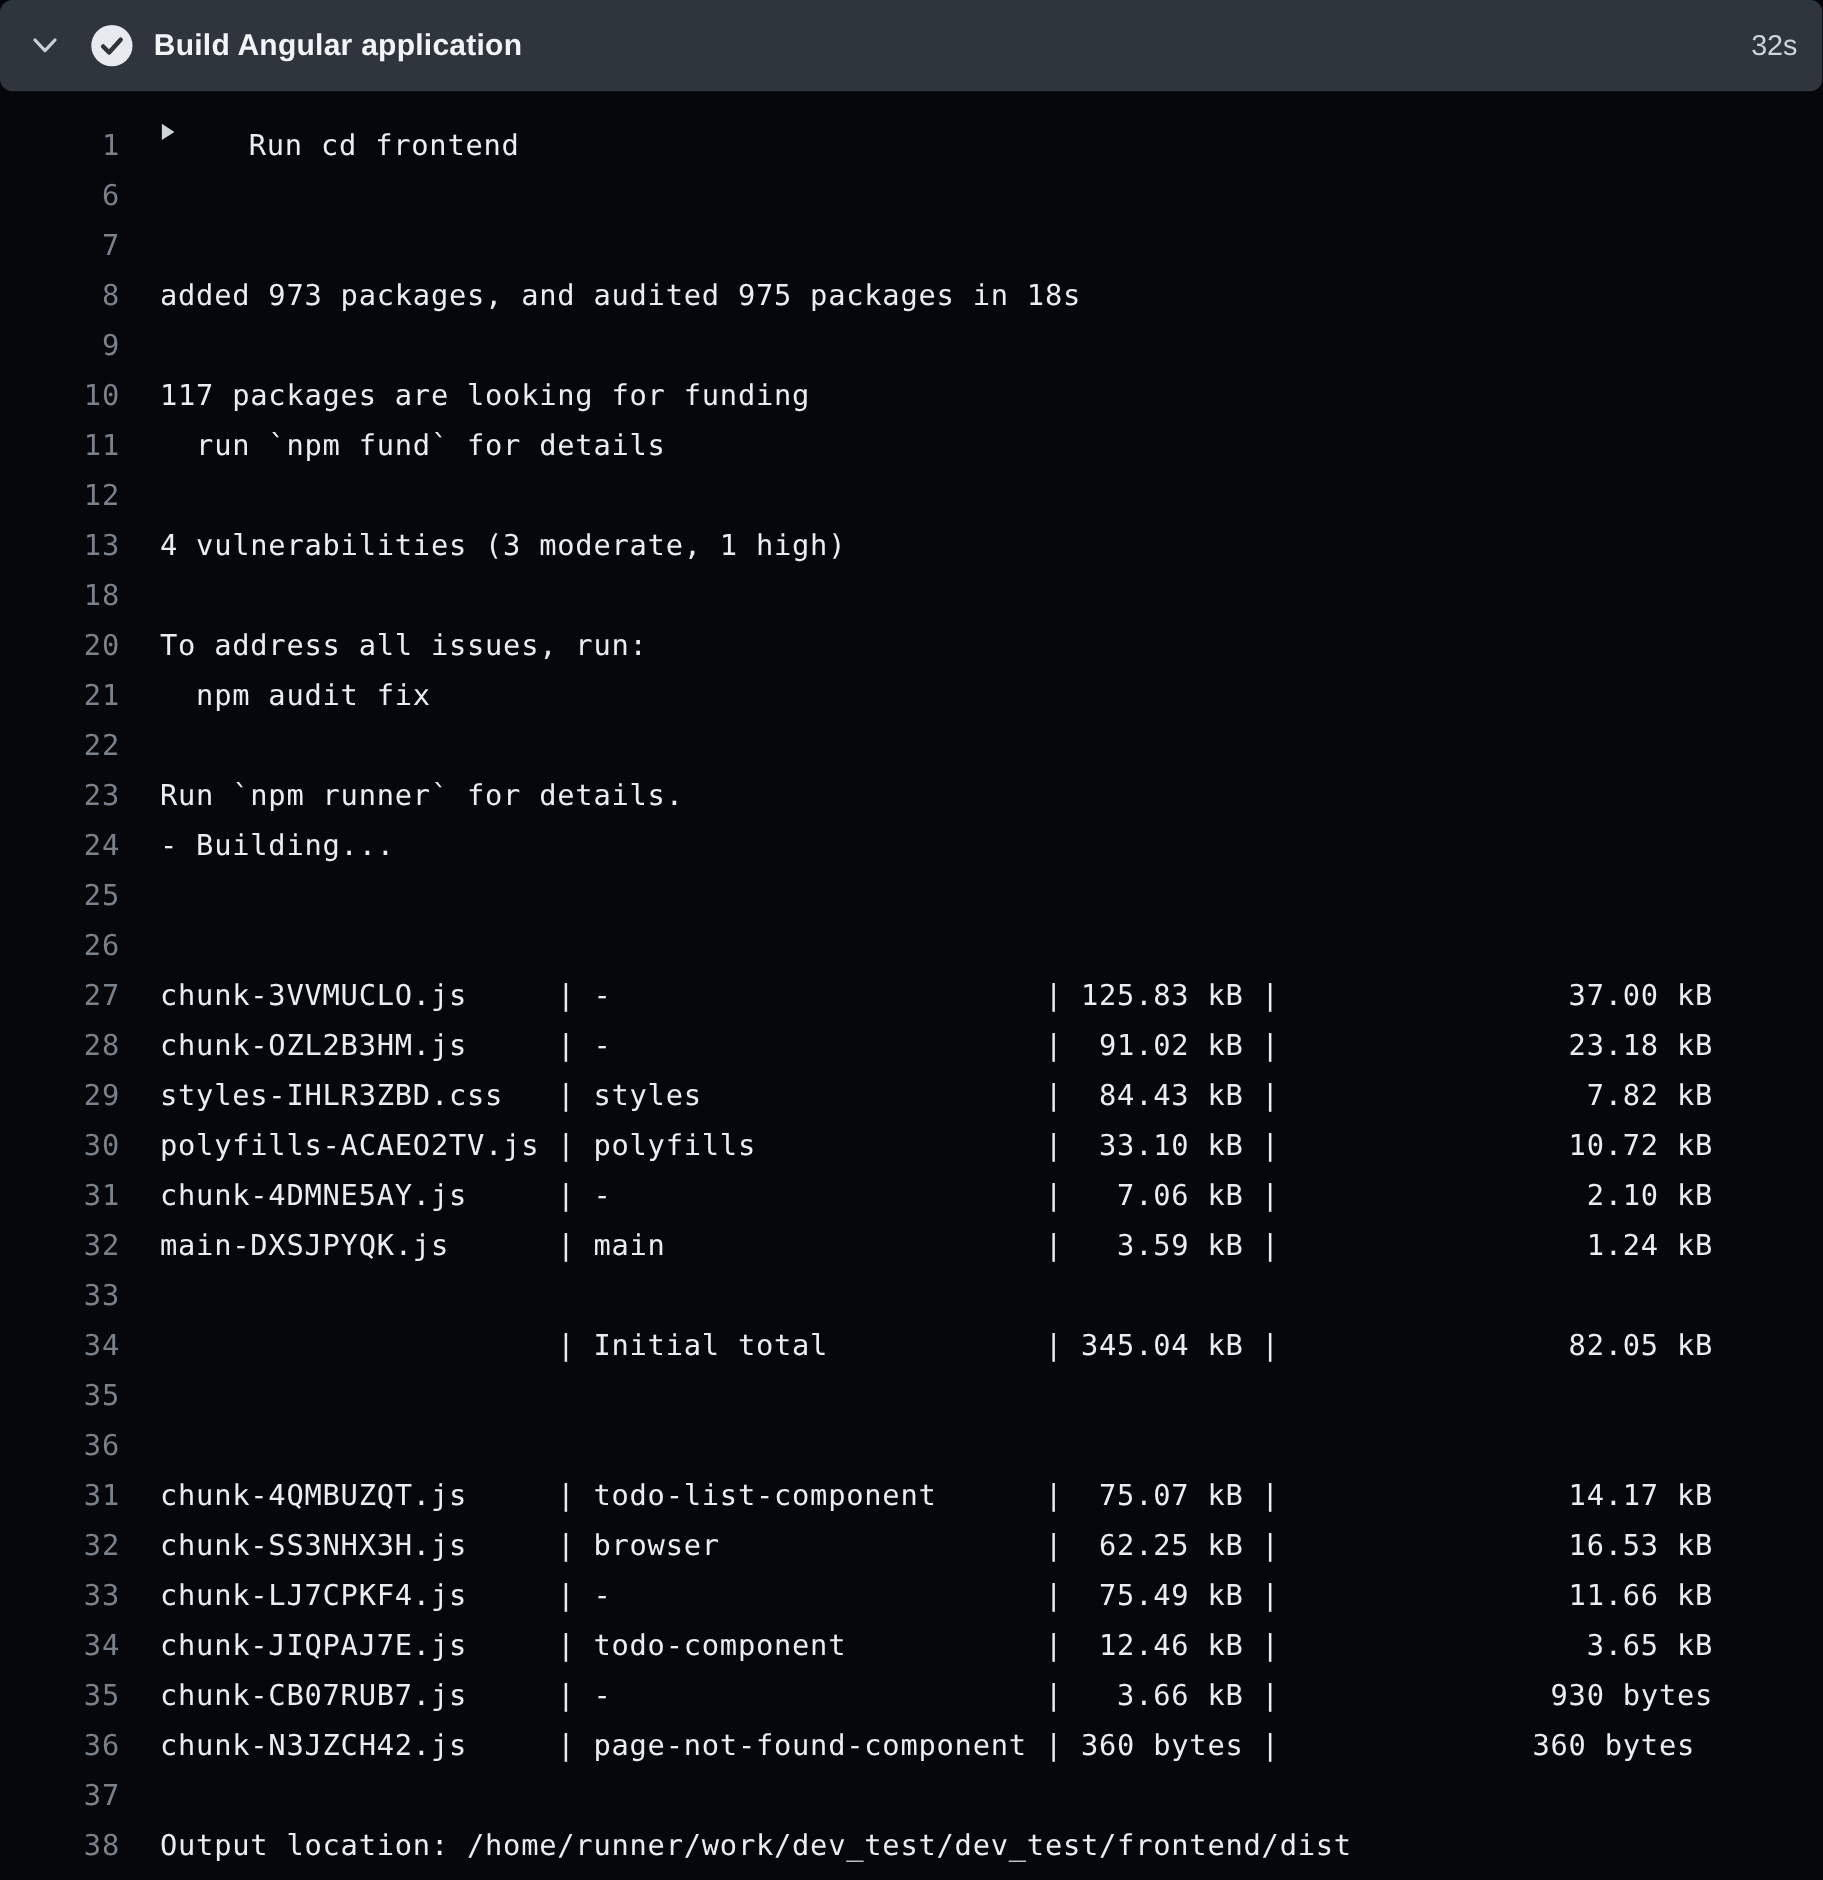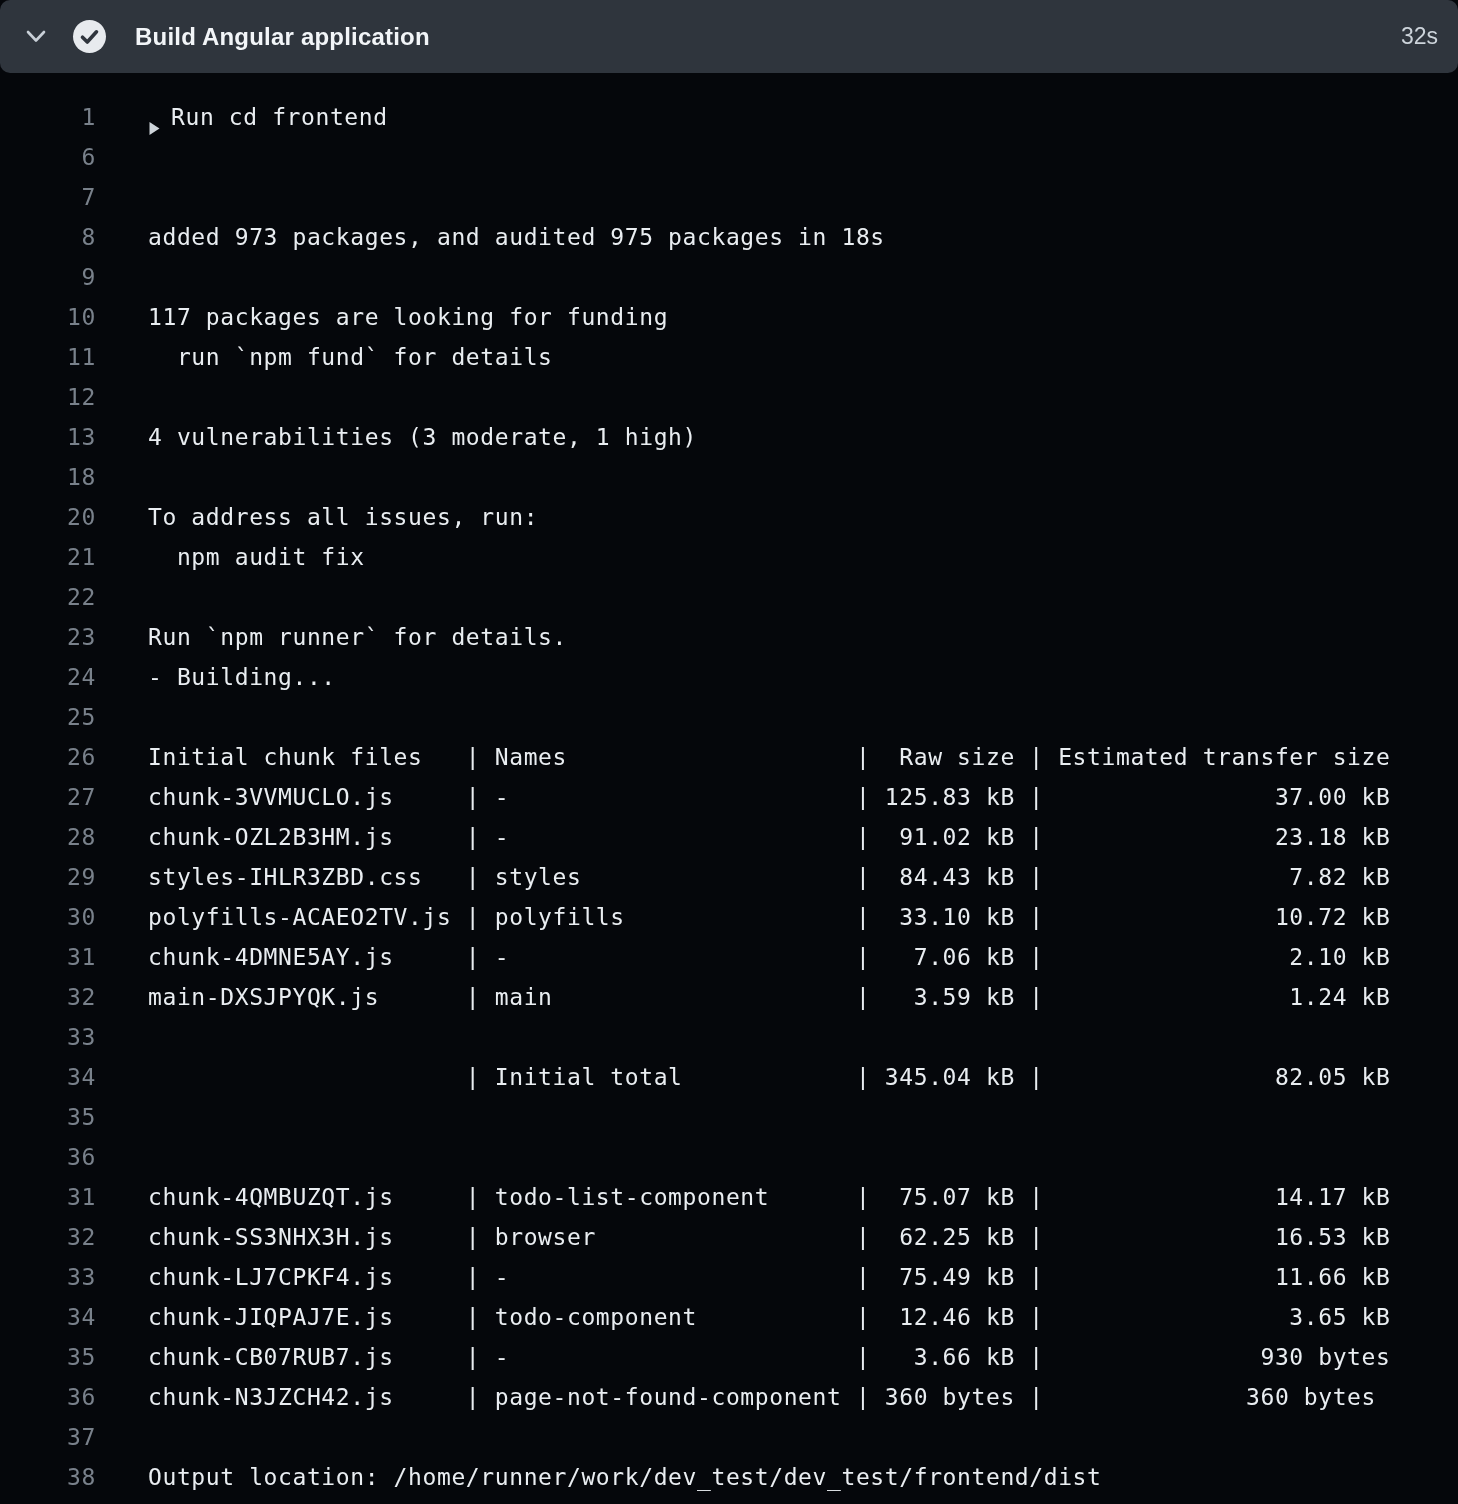--- a/index.html
+++ b/index.html
@@ -14,21 +14,21 @@
     display: flex; align-items: center;
     height: 73px; width: 1458px;
     background: #2f353d;
     border-radius: 10px;
     padding: 0 16px 0 26px;
     cursor: pointer;
   }
   .chev { flex: 0 0 auto; display: flex; align-items: center; }
   .status { flex: 0 0 auto; margin-left: 26px; display: flex; align-items: center; }
   .step-title {
-    margin-left: 28px;
+    margin-left: 16px;
     color: #f2f5f8;
     font-size: 24px;
     font-weight: 600;
     letter-spacing: 0.2px;
   }
   .spacer { flex: 1 1 auto; }
   .duration { color: #cdd4db; font-size: 23px; font-weight: 400; padding-right: 4px; }
 
   .log {
     padding-top: 24px;
@@ -39,24 +39,24 @@
   .log-row { display: flex; height: 40px; line-height: 40px; }
   .ln {
     flex: 0 0 96px;
     width: 96px;
     text-align: right;
     color: #79818b;
     cursor: pointer;
     user-select: none;
   }
   .lt {
-    margin-left: 52px;
+    margin-left: 32px;
     white-space: pre;
     color: #e9edf1;
-    display: flex; align-items: flex-end;
+    display: flex; align-items: flex-start; gap: 48px;
   }
   .lt .txt { white-space: pre; }
   .group-arrow {
     display: inline-flex;
     align-items: center;
     margin-right: 10px;
     cursor: pointer;
   }
 </style>
 </head>
@@ -141,21 +141,20 @@
     <div class="log-row">
       <span class="ln">24</span>
       <span class="lt"><span class="txt">- Building...</span></span>
     </div>
     <div class="log-row">
       <span class="ln">25</span>
       <span class="lt"><span class="txt"></span></span>
     </div>
     <div class="log-row">
       <span class="ln">26</span>
-      <span class="lt"><span class="txt">Initial chunk files   | Names                    |  Raw size | Estimated transfer size</span></span>
     </div>
     <div class="log-row">
       <span class="ln">27</span>
       <span class="lt"><span class="txt">chunk-3VVMUCLO.js     | -                        | 125.83 kB |                37.00 kB</span></span>
     </div>
     <div class="log-row">
       <span class="ln">28</span>
       <span class="lt"><span class="txt">chunk-OZL2B3HM.js     | -                        |  91.02 kB |                23.18 kB</span></span>
     </div>
     <div class="log-row">

